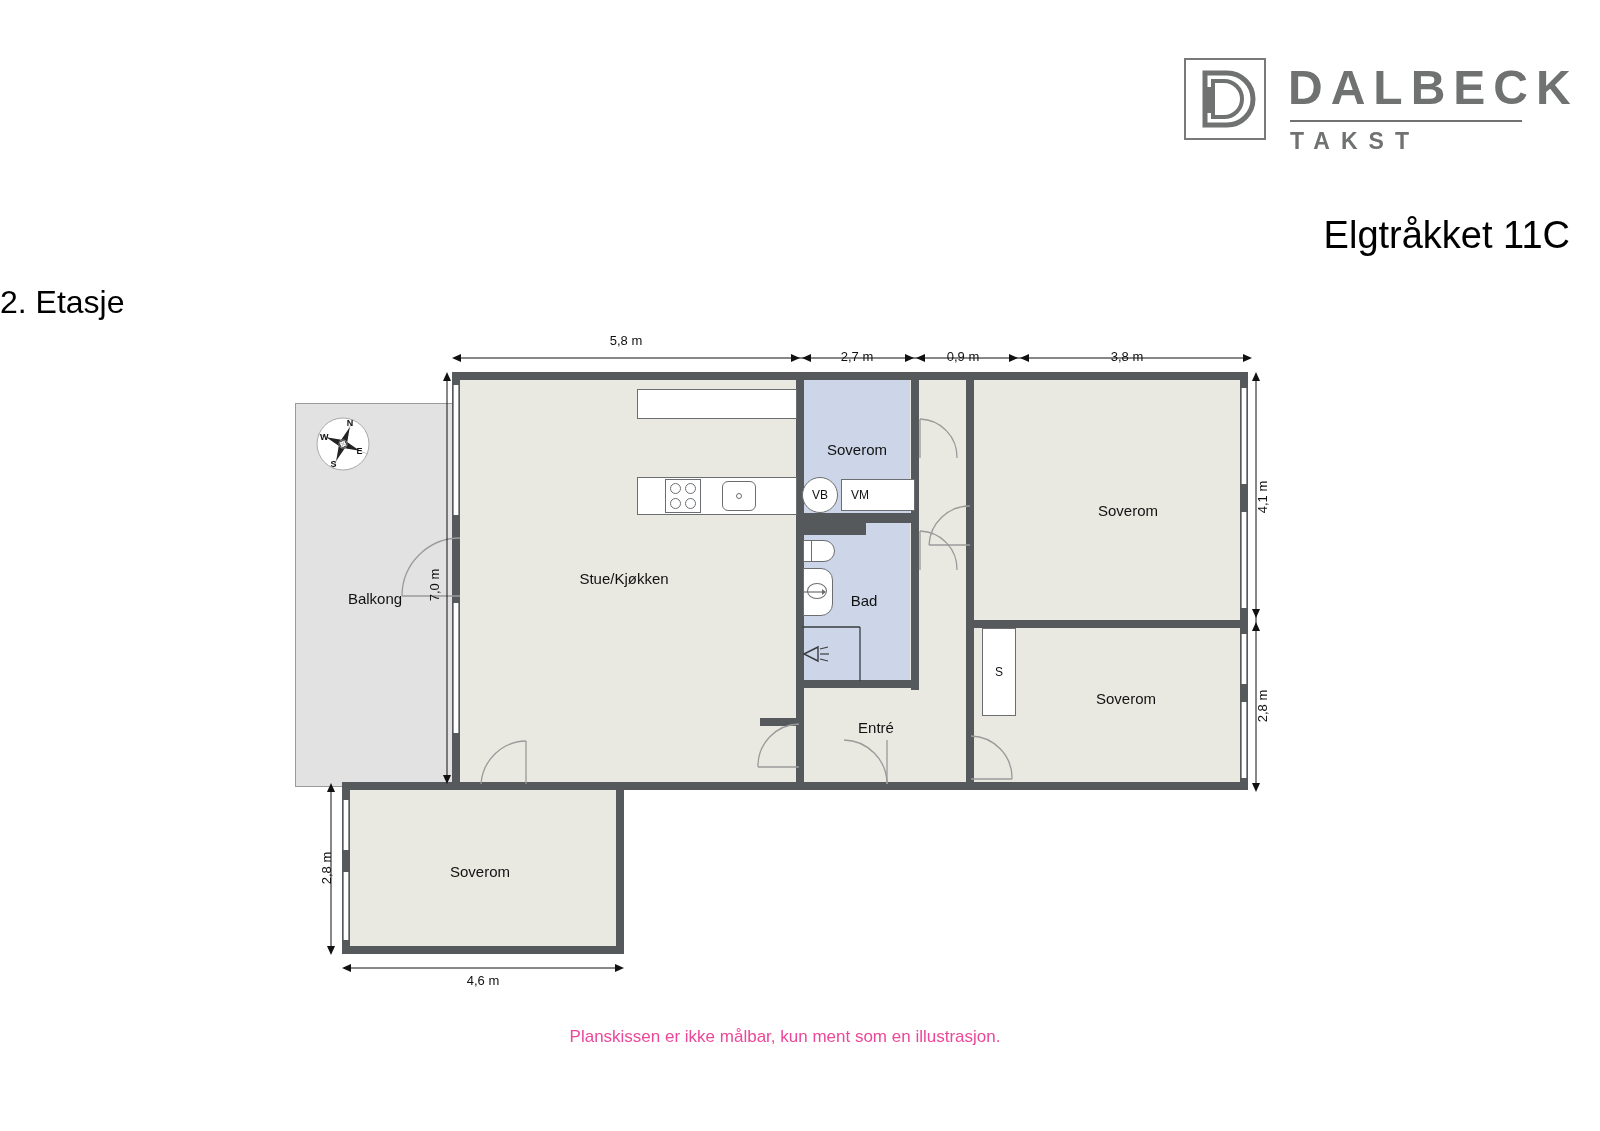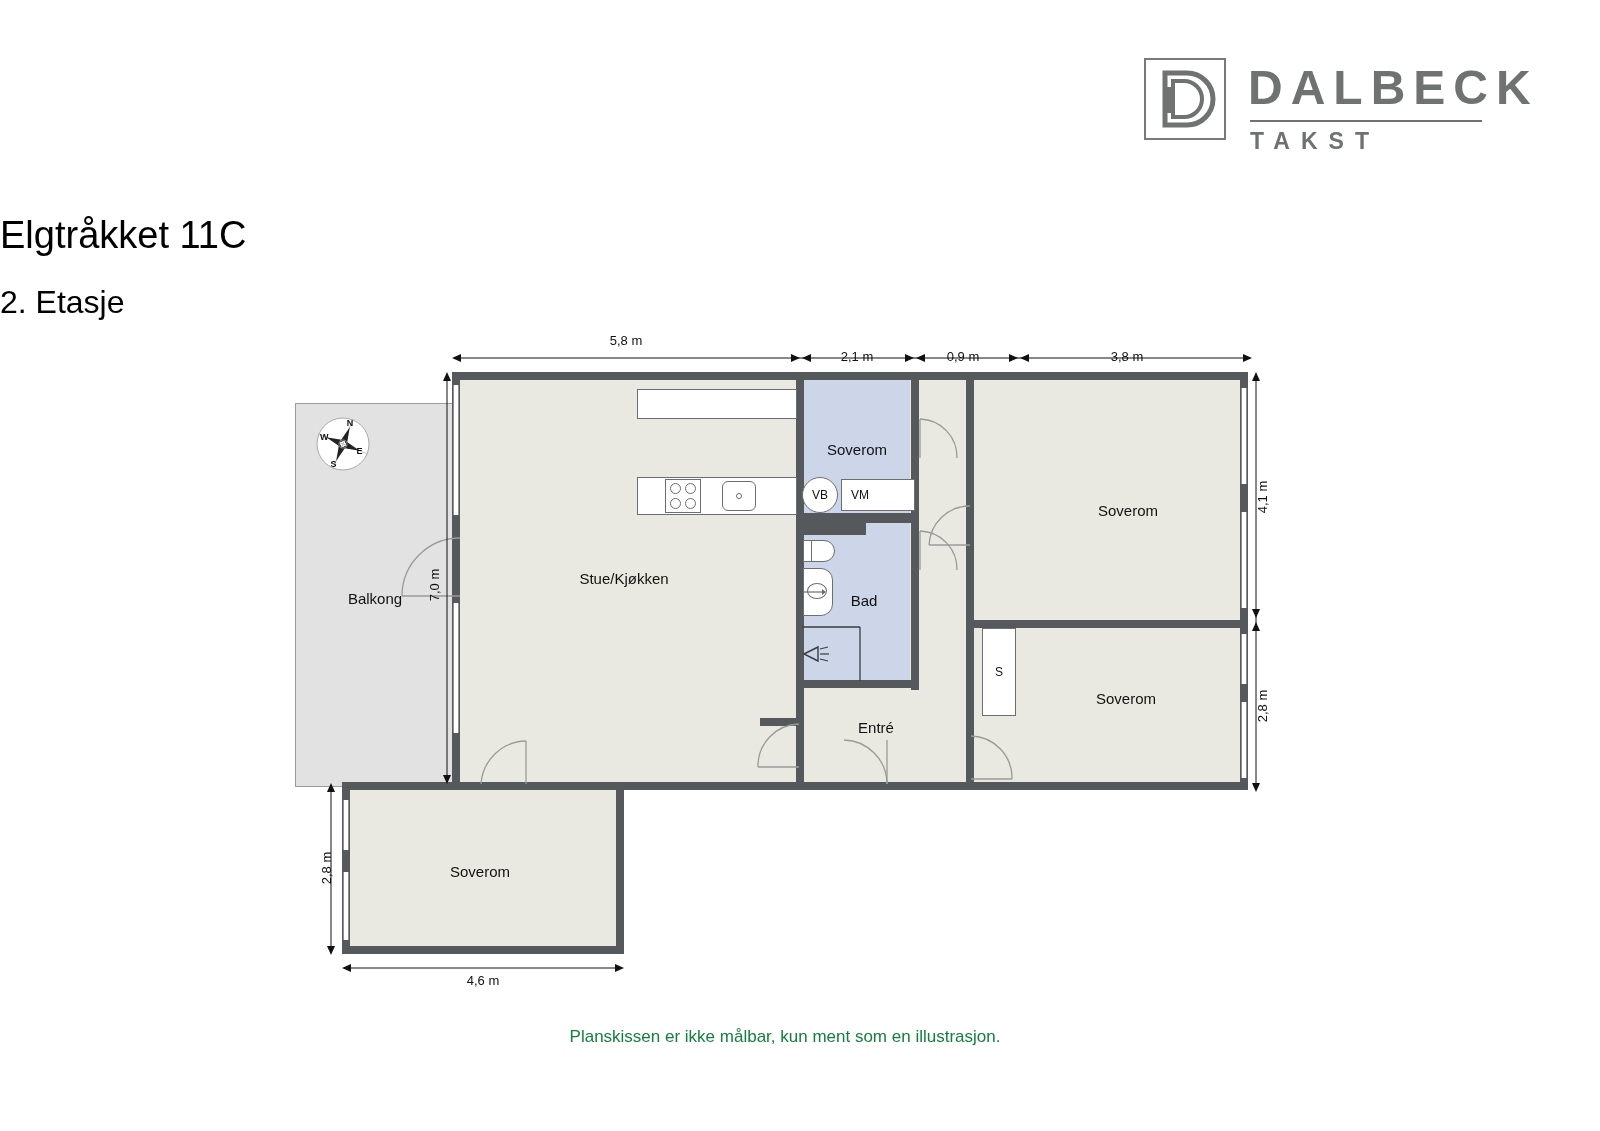--- a/index.html
+++ b/index.html
@@ -12,21 +12,21 @@
     height: 1131px;
     position: relative;
     font-family: "Liberation Sans", sans-serif;
     color: #1a1a1a;
     overflow: hidden;
   }
 
   
   #logo {
     position: absolute;
-    left: 1144px;
+    left: 1184px;
     top: 58px;
     width: 340px;
     height: 100px;
   }
   #logo .mark {
     position: absolute;
     left: 0; top: 0;
     width: 82px; height: 82px;
     border: 2px solid #777a78;
     box-sizing: border-box;
@@ -62,21 +62,21 @@
     letter-spacing: 11px;
     color: #6f7270;
     line-height: 1;
   }
 
   
   #title {
     position: absolute;
     left: 0; top: 214px;
     width: 1570px;
-    text-align: left;
+    text-align: right;
     font-size: 38px;
     color: #000;
   }
   #subtitle {
     position: absolute;
     left: 0; top: 284px;
     width: 1570px;
     font-size: 32px;
     color: #000;
   }
@@ -182,21 +182,21 @@
   }
 
   
   #footer {
     position: absolute;
     left: 0; top: 1024px;
     width: 1570px;
     text-align: center;
     font-size: 17px;
     line-height: 25px;
-    color: #15803d;
+    color: #ec4899;
   }
 </style>
 </head>
 <body>
 
 <div id="logo">
   <div class="mark">
     <div class="inner">
       <svg width="64" height="64" viewBox="0 0 64 64">
         <path d="M12 6 H34 A26 26 0 0 1 34 58 H12 Z" fill="none" stroke="#6f7270" stroke-width="5"></path>
@@ -413,21 +413,21 @@
 
       <polygon points="348,8 339,4 339,12" fill="#111"></polygon>
       <polygon points="350,8 359,4 359,12" fill="#111"></polygon>
       <polygon points="462,8 453,4 453,12" fill="#111"></polygon>
       <polygon points="464,8 473,4 473,12" fill="#111"></polygon>
       <polygon points="566,8 557,4 557,12" fill="#111"></polygon>
       <polygon points="568,8 577,4 577,12" fill="#111"></polygon>
     </svg>
   </div>
   <div class="dimtext" style="left:626px; top:340px;">5,8 m</div>
-  <div class="dimtext" style="left:857px; top:356px;">2,1 m</div>
+  <div class="dimtext" style="left:857px; top:356px;">2,7 m</div>
   <div class="dimtext" style="left:963px; top:356px;">0,9 m</div>
   <div class="dimtext" style="left:1127px; top:356px;">3,8 m</div>
 
   <div class="dim" style="left:1248px; top:372px;">
     <svg width="16" height="420" viewBox="0 0 16 420">
       <line x1="8" y1="4" x2="8" y2="416" stroke="#111" stroke-width="1"></line>
       <polygon points="8,0 4,9 12,9" fill="#111"></polygon>
       <polygon points="8,420 4,411 12,411" fill="#111"></polygon>
       <polygon points="8,246 4,237 12,237" fill="#111"></polygon>
       <polygon points="8,250 4,259 12,259" fill="#111"></polygon>

